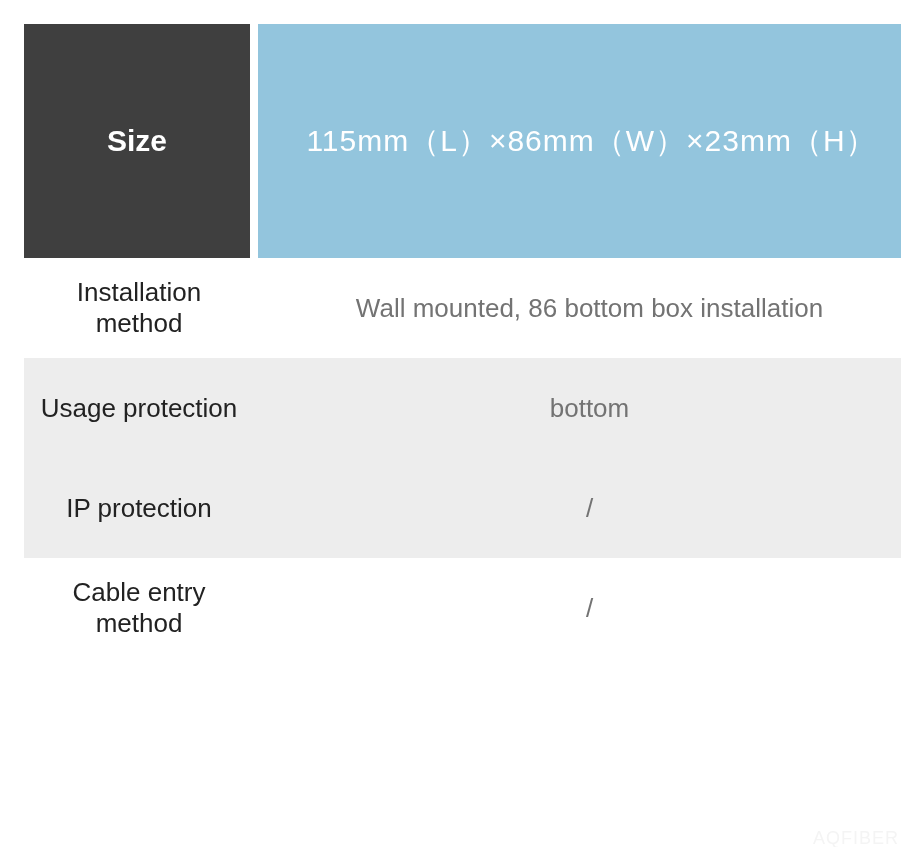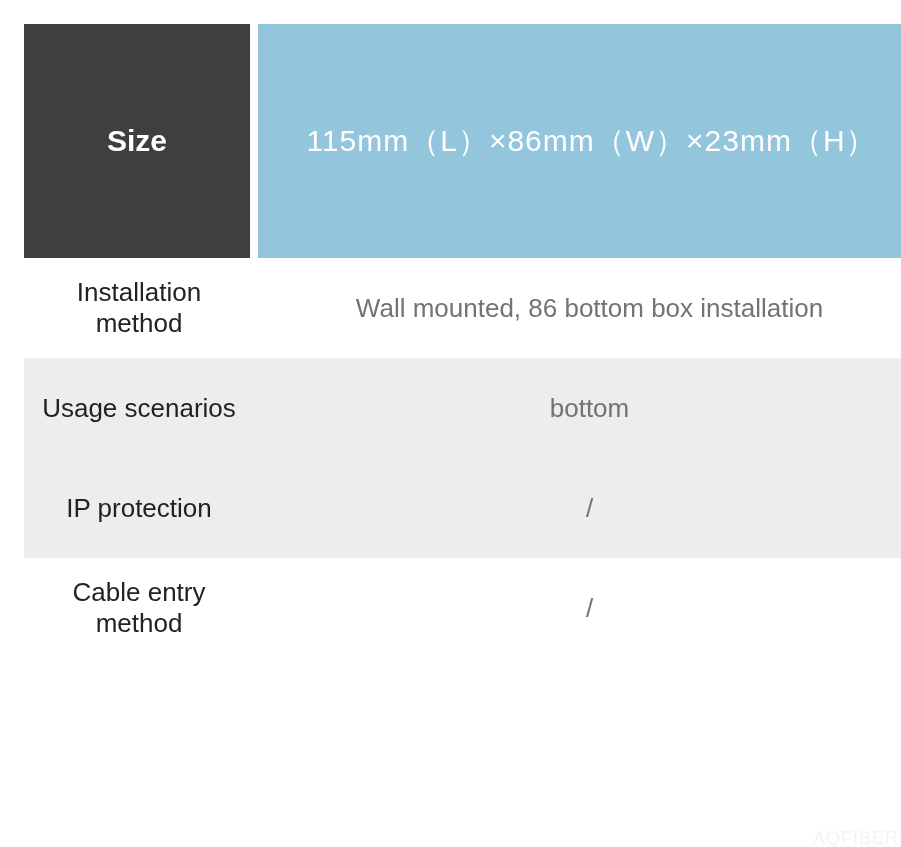--- a/index.html
+++ b/index.html
@@ -81,21 +81,21 @@
   <tbody>
       <tr class="header-row">
     <td class="header-cell-label">Size</td>
     <td class="header-cell-value">115mm（L）×86mm（W）×23mm（H）</td>
   </tr>
   <tr class="data-row row-white">
     <td class="data-cell-label">Installation method</td>
     <td class="data-cell-value">Wall mounted, 86 bottom box installation</td>
   </tr>
   <tr class="data-row row-grey">
-    <td class="data-cell-label">Usage scenarios</td>
+    <td class="data-cell-label">Usage protection</td>
     <td class="data-cell-value">bottom</td>
   </tr>
   <tr class="data-row row-grey">
     <td class="data-cell-label">IP protection</td>
     <td class="data-cell-value">/</td>
   </tr>
   <tr class="data-row row-white">
     <td class="data-cell-label">Cable entry method</td>
     <td class="data-cell-value">/</td>
   </tr>

